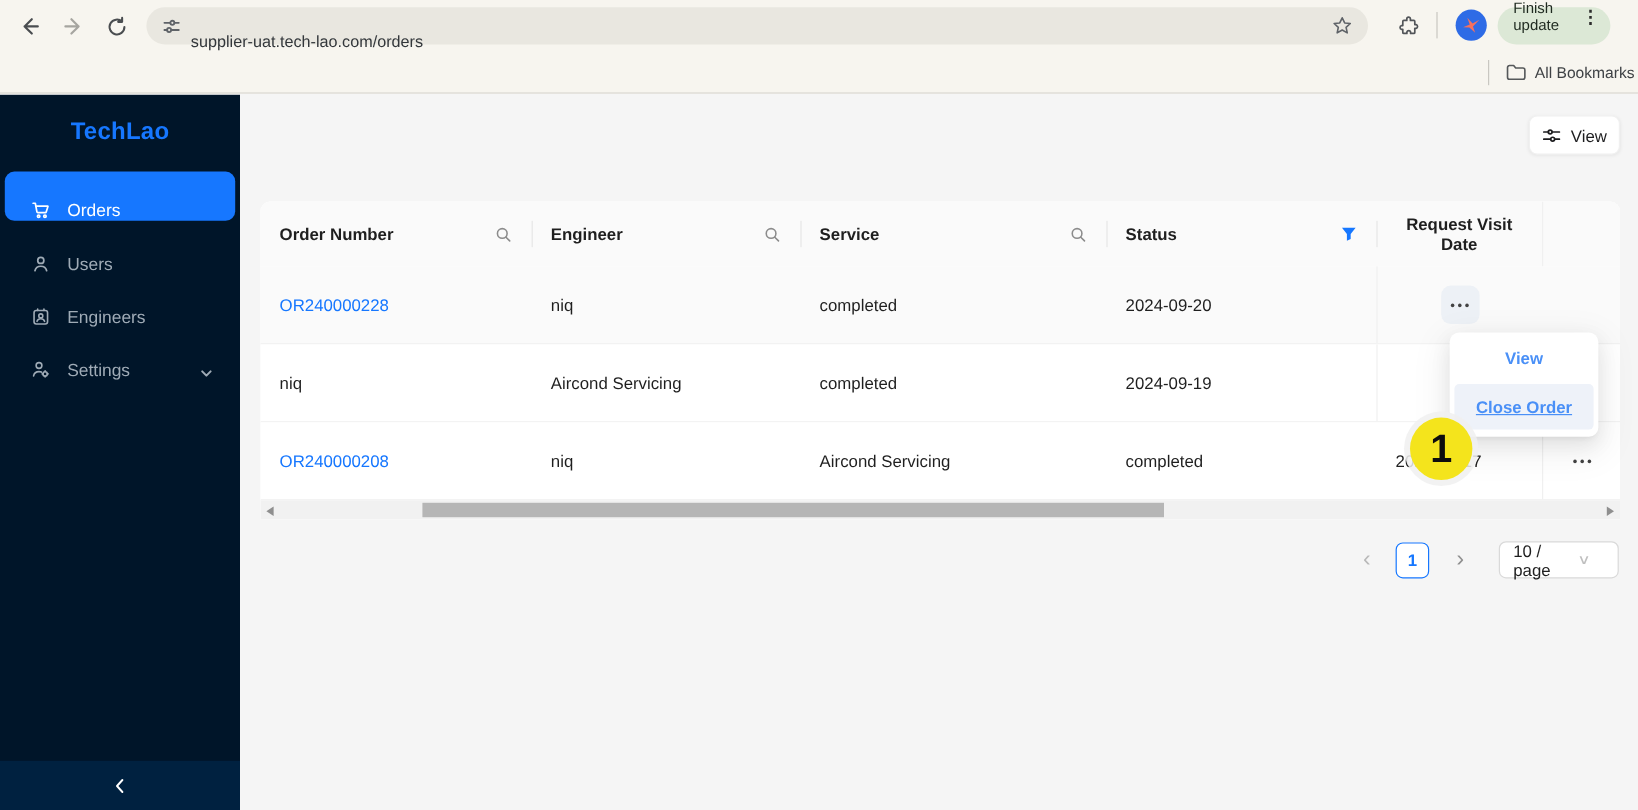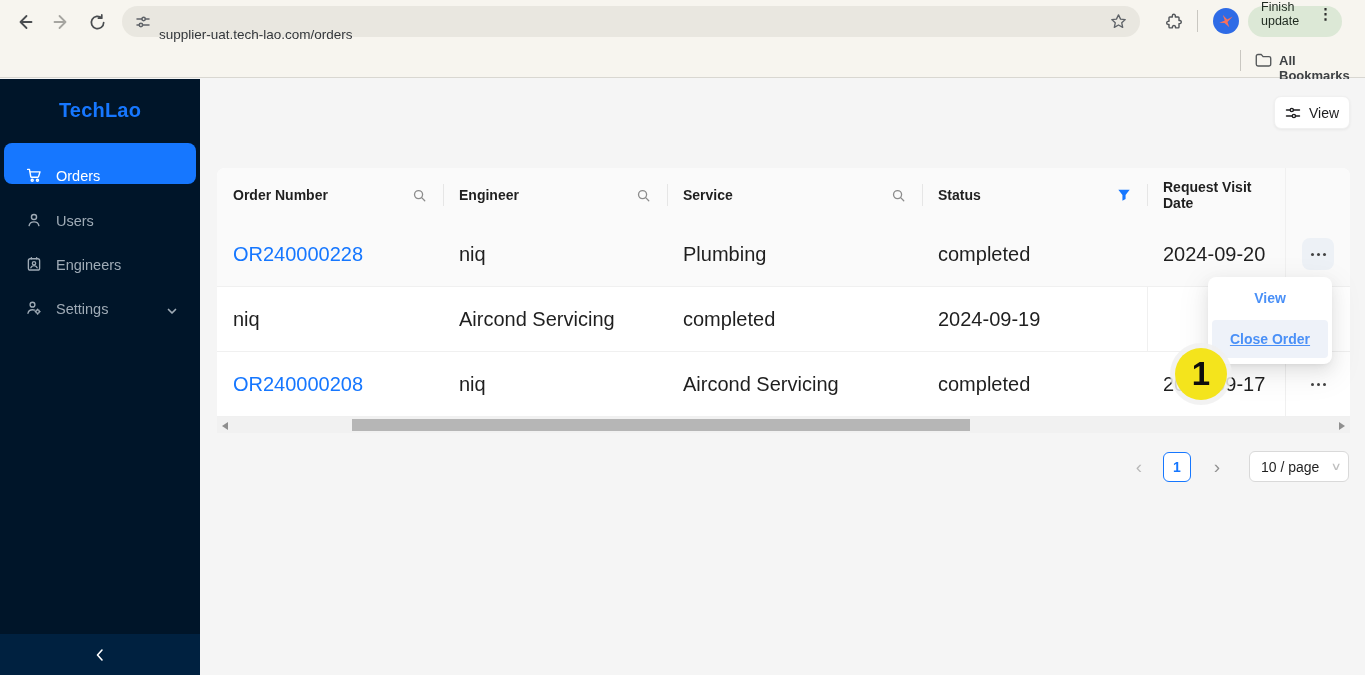--- a/index.html
+++ b/index.html
@@ -22,21 +22,21 @@
           background:#2e6be6;display:flex;align-items:center;justify-content:center;}
   .avatar-shape{width:15px;height:14px;background:#f4705e;
       clip-path:polygon(5% 62%,42% 46%,28% 6%,58% 40%,95% 18%,60% 58%,72% 95%,40% 64%);}
   .update-pill{position:absolute;left:1248px;top:6px;width:94px;height:31px;border-radius:16px;
           background:#dce8d6;display:flex;align-items:center;padding:0 9px 16px 13px;}
   .update-text{font-size:12.5px;color:#1f2a20;flex:1;}
   .kebab{font-size:15px;color:#2c2c2c;font-weight:700;}
   .bm-row{position:absolute;top:44px;left:0;width:1365px;height:34px;}
   .bm-sep{position:absolute;left:1240px;top:6px;width:1px;height:21px;background:#c9c7c1;}
   .bm-folder{position:absolute;left:1255px;top:9px;}
-  .bm-label{position:absolute;left:1279px;top:9px;font-size:13px;color:#3f4245;font-weight:bold;}
+  .bm-label{position:absolute;left:1279px;top:9px;font-size:13px;color:#3f4245;}
 
   
   .sidebar{position:absolute;top:79px;left:0;width:200px;height:596px;background:#001529;}
   .logo{position:absolute;top:20px;left:0;width:200px;text-align:center;
         font-size:20px;font-weight:700;color:#1677ff;letter-spacing:.2px;}
   .menu-item{position:absolute;left:4px;width:192px;height:41px;border-radius:8px;
         display:flex;align-items:flex-end;color:#9fabb6;font-size:14.5px;}
   .menu-item .mi-icon{margin-left:21px;width:18px;display:flex;}
   .menu-item .mi-label{margin-left:13px;flex:1;}
   .menu-item.active{background:#1677ff;color:#fff;}
@@ -46,29 +46,29 @@
 
   
   .main{position:absolute;top:79px;left:200px;width:1150px;height:596px;background:#f5f5f5;}
   .view-btn{position:absolute;left:1074px;top:17px;width:76px;height:33px;background:#fff;
         border:1px solid #f0f0f0;border-radius:7px;box-shadow:0 1px 3px rgba(0,0,0,.06);
         display:flex;align-items:center;justify-content:center;gap:8px;
         font-size:14px;color:#1d1d1f;}
 
   .card{position:absolute;left:17px;top:89px;width:1133px;height:265px;background:#fff;
         border-radius:8px 8px 0 0;overflow:hidden;}
-  .tgrid{display:grid;grid-template-columns:226px 224px 255px 225px 138px 65px;}
+  .tgrid{display:grid;grid-template-columns:226px 224px 255px 225px 138px 65px;text-align:center;}
   .thead{position:absolute;top:0;left:0;width:1133px;height:54px;background:#fafafa;}
   .th{display:flex;align-items:center;justify-content:space-between;padding:0 16px;
       font-size:14px;font-weight:700;color:rgba(0,0,0,.88);position:relative;}
   .th-sep{position:absolute;left:0;top:16px;width:1px;height:22px;background:rgba(5,5,5,.08);}
   .actions-cell{border-left:1px solid #f0f0f0;display:flex;align-items:center;justify-content:center;}
   .trow{position:absolute;left:0;width:1133px;height:65px;border-bottom:1px solid #f0f0f0;background:#fff;}
   .trow.hover{background:#fafafa;}
-  .td{display:flex;align-items:center;padding:0 16px;font-size:20px;color:rgba(0,0,0,.88);}
+  .td{display:flex;align-items:center;padding:0 16px;font-size:14px;color:rgba(0,0,0,.88);}
   .td a{color:#1677ff;text-decoration:none;}
   .ellipsis-btn{width:32px;height:32px;border-radius:8px;display:flex;align-items:center;
       justify-content:center;gap:3px;}
   .ellipsis-btn.hl{background:#edf1f6;}
   .dot{width:3px;height:3px;border-radius:50%;background:#434343;}
 
   .scroll-track{position:absolute;left:0;bottom:0;width:1133px;height:16px;background:#f1f1f1;}
   .scroll-thumb{position:absolute;left:135px;top:2px;width:618px;height:12px;background:#b6b6b6;}
   .sb-arrow{position:absolute;top:5px;width:0;height:0;border-style:solid;}
   .sb-left{left:5px;border-width:4px 6px 4px 0;border-color:transparent #8f8f8f transparent transparent;}
@@ -88,21 +88,21 @@
 
   .pg-prev{position:absolute;left:927px;top:373px;width:24px;height:30px;display:flex;align-items:center;
       justify-content:center;font-size:19px;color:rgba(0,0,0,.25);}
   .pg-page{position:absolute;left:963px;top:373px;width:28px;height:30px;border:1px solid #1677ff;
       border-radius:6px;background:#fff;display:flex;align-items:center;justify-content:center;
       font-size:14px;font-weight:600;color:#1677ff;}
   .pg-next{position:absolute;left:1005px;top:373px;width:24px;height:30px;display:flex;align-items:center;
       justify-content:center;font-size:19px;color:rgba(0,0,0,.42);}
   .pg-select{position:absolute;left:1049px;top:372px;width:100px;height:31px;border:1px solid #d9d9d9;
       border-radius:6px;background:#fff;display:flex;align-items:center;font-size:14px;
-      color:rgba(0,0,0,.88);padding:0 8px 0 11px;}
+      color:rgba(0,0,0,.88);padding:0 24px 0 11px;}
   .pg-select .sel-chev{margin-left:auto;color:#bfbfbf;font-size:11px;transform:scaleX(1.4);}
 </style>
 </head>
 <body>
 
 <div class="screen">
 
   <div class="chrome">
     <div class="nav-btn" style="left:12px">
       <svg width="20" height="20" viewBox="0 0 20 20">
@@ -292,21 +292,20 @@
           <span>Request Visit Date</span>
         </div>
         <div class="actions-cell" style="background:#fafafa"></div>
       </div>
 
       <div class="trow hover tgrid" style="top:54px">
         <div class="td">
             <a href="#">OR240000228</a>
           </div>
         <div class="td">niq</div>
-        <div class="td">Plumbing</div>
         <div class="td">completed</div>
         <div class="td">2024-09-20</div>
         <div class="actions-cell" style="background:#fafafa">
           <div class="ellipsis-btn hl">
             <span class="dot"></span>
               <span class="dot"></span>
               <span class="dot"></span>
           </div>
         </div>
       </div>

